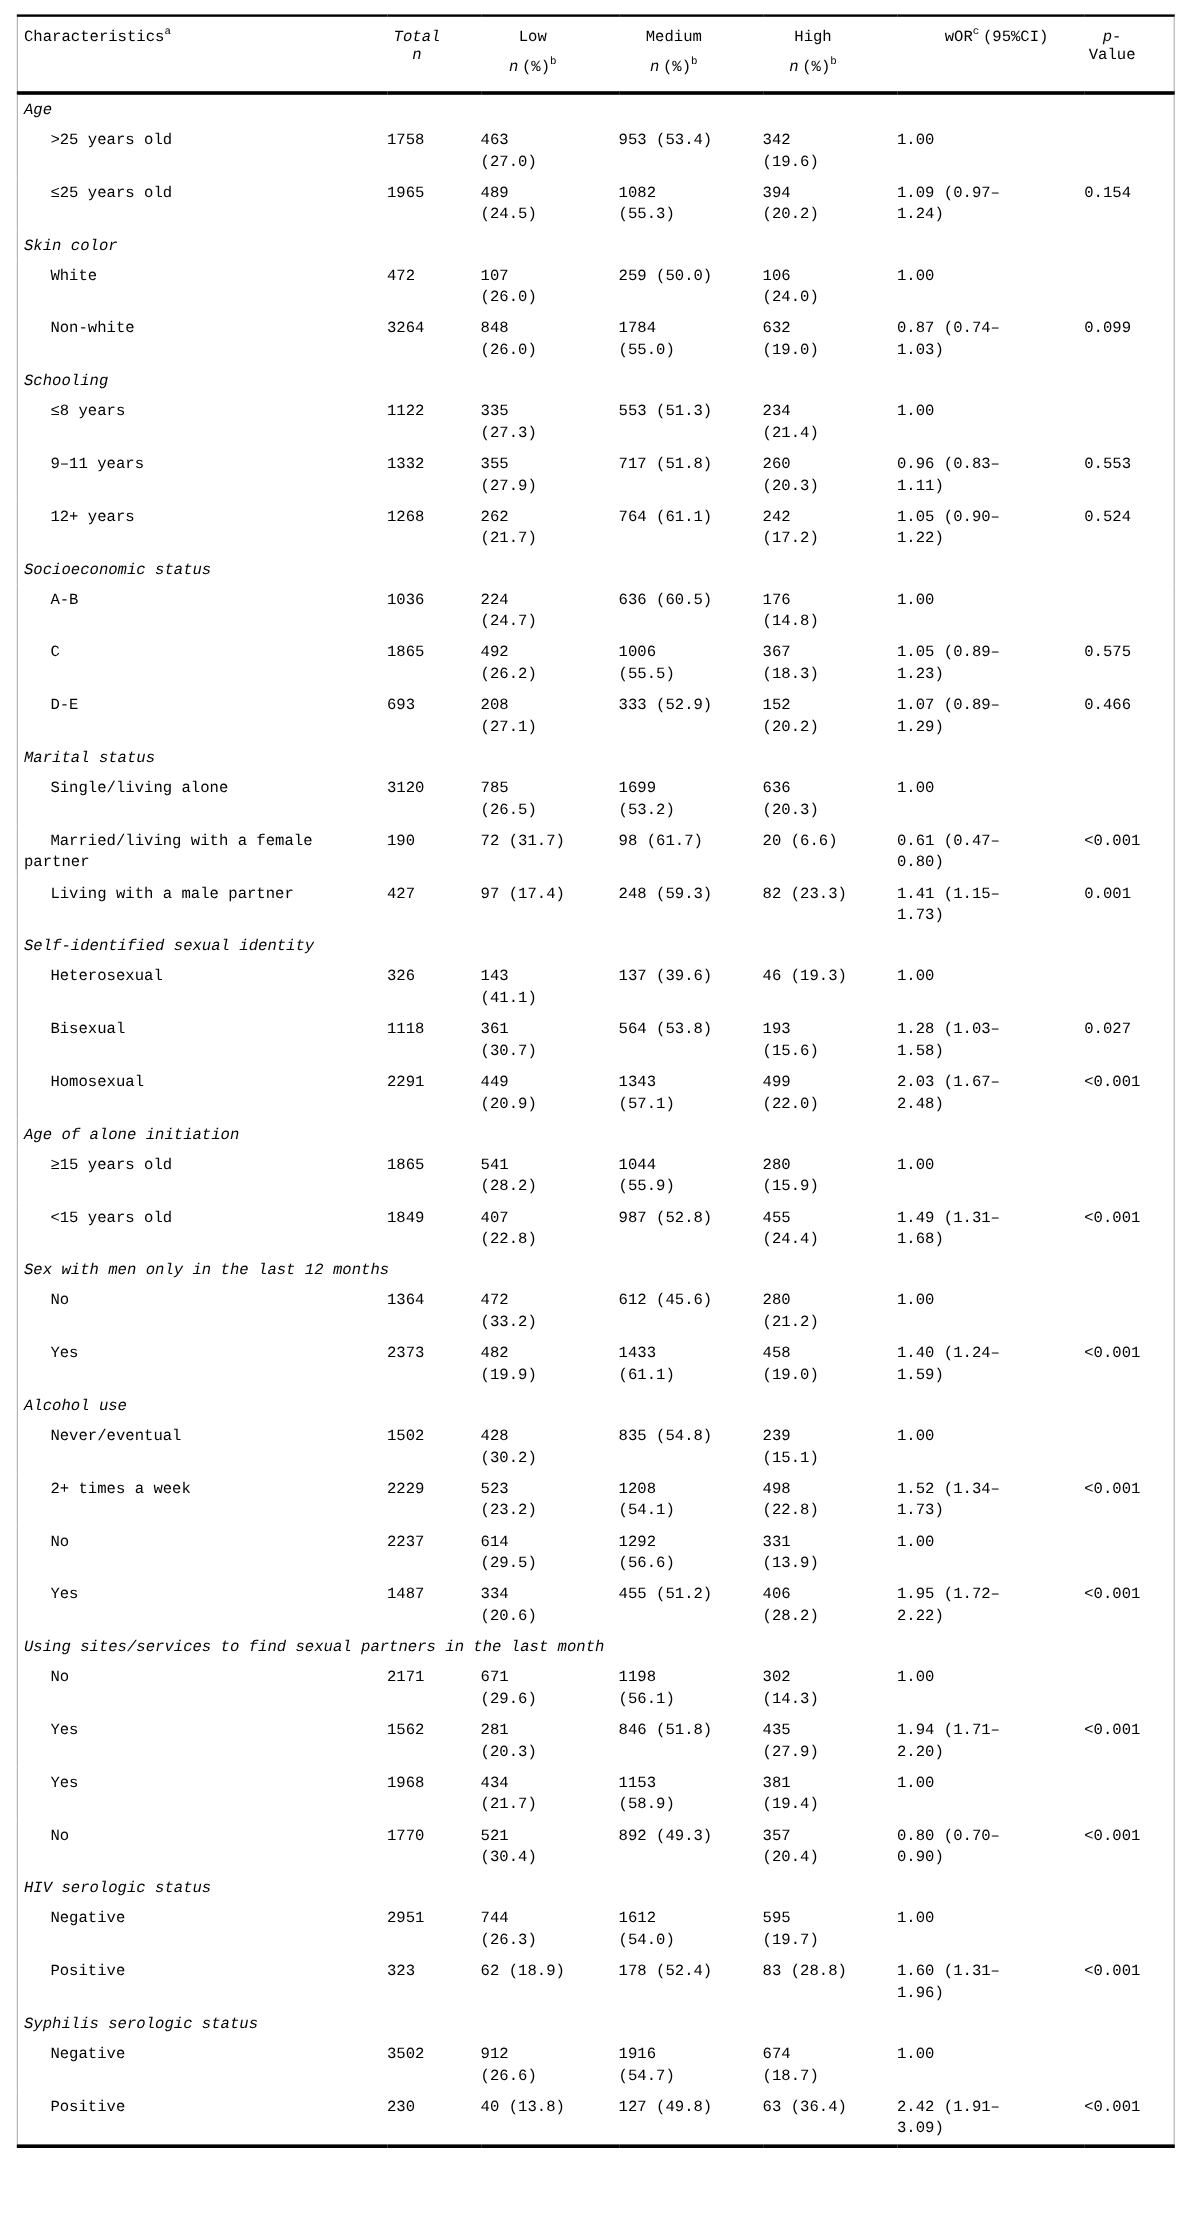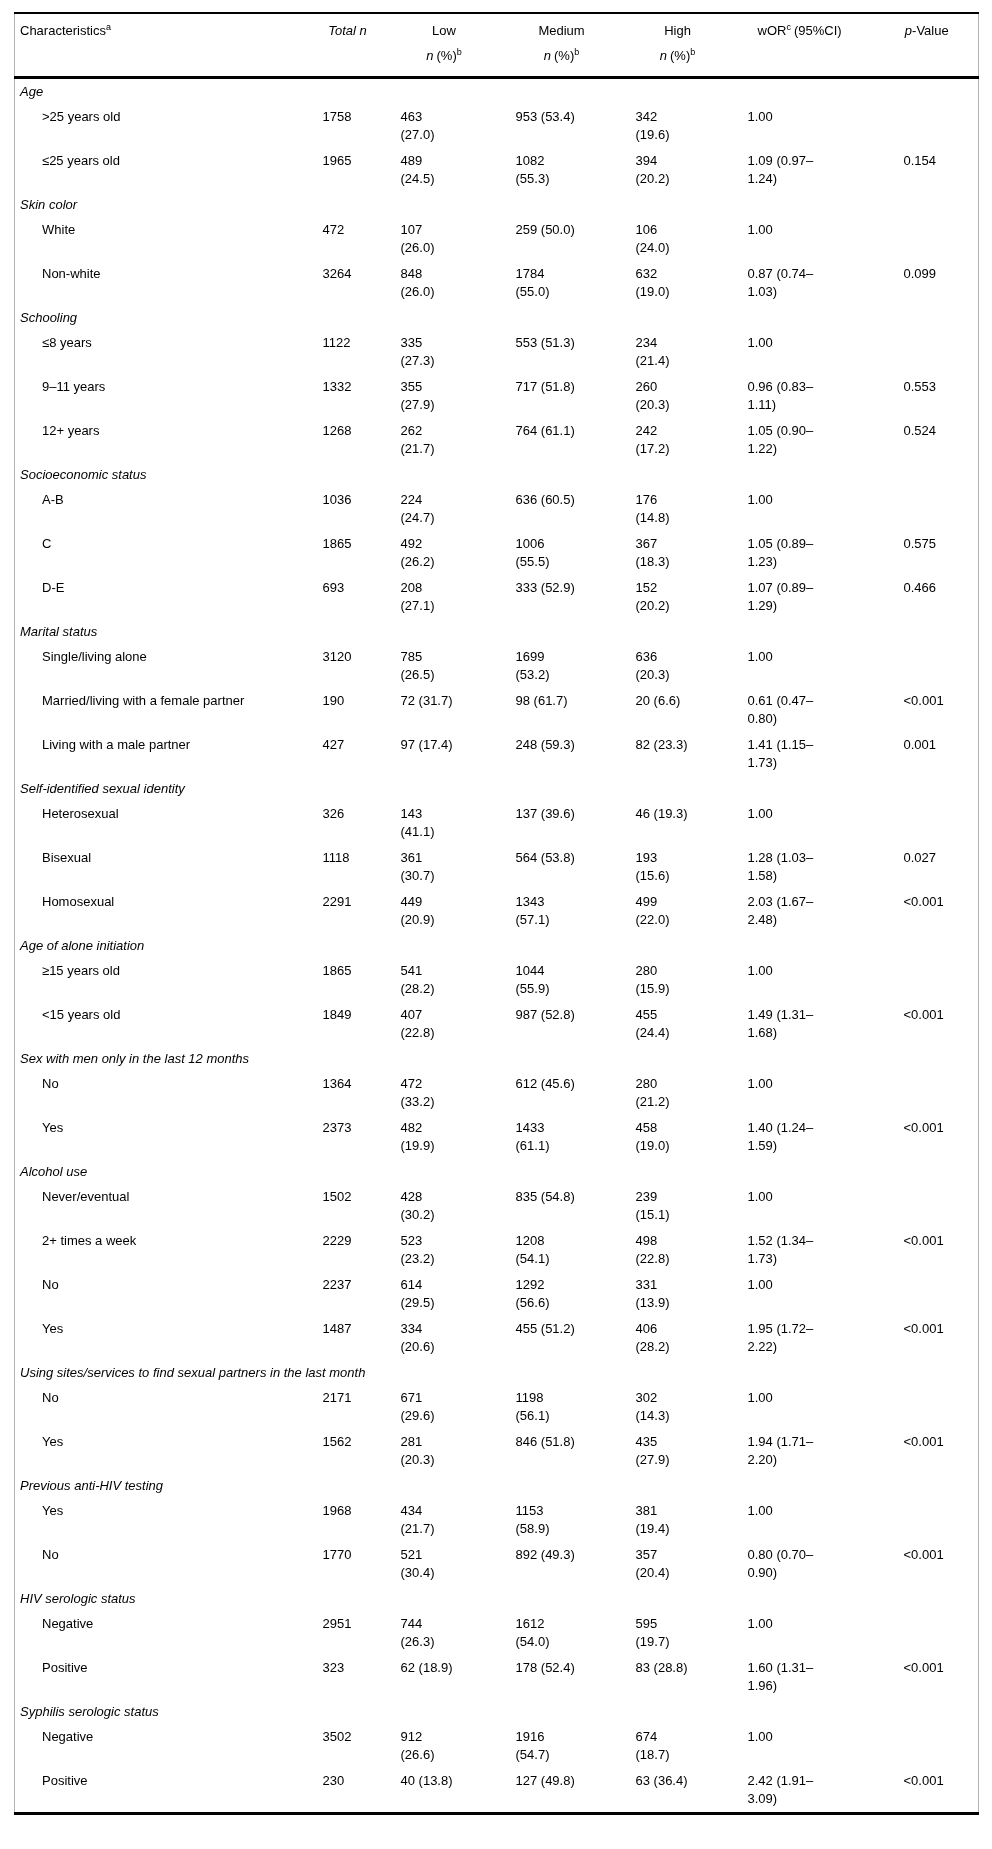--- a/index.html
+++ b/index.html
@@ -16,20 +16,21 @@
     margin: 12px 14px 0 14px;
   }
   table.stats {
     width: 964px;
     table-layout: fixed;
     border-collapse: collapse;
     border-top: 2px solid #000;
     border-bottom: 3px solid #000;
     border-left: 1px solid #b4b4b4;
     border-right: 1px solid #b4b4b4;
+    font-family: Liberation Mono, monospace;
   }
   col.w-char   { width: 308px; }
   col.w-total  { width: 78px;  }
   col.w-low    { width: 115px; }
   col.w-medium { width: 120px; }
   col.w-high   { width: 112px; }
   col.w-wor    { width: 156px; }
   col.w-p      { width: 75px;  }
 
   thead tr { border-bottom: 3px solid #000; }
@@ -38,21 +39,21 @@
     font-size: 13px;
     vertical-align: top;
     padding: 9px 0 13px 0;
     line-height: 15px;
     white-space: normal;
   }
   th .subline { margin-top: 10px; }
   th.h-char  { text-align: left; padding-left: 5px; }
   th.h-total { text-align: center; padding-right: 28px; font-style: italic; }
   th.h-low, th.h-medium, th.h-high { text-align: center; padding-right: 28px; }
-  th.h-wor   { text-align: left; padding-left: 10px; }
+  th.h-wor   { text-align: center; padding-left: 10px; }
   th.h-p     { text-align: center; padding-right: 28px; }
   th sup, td sup { font-size: 9px; line-height: 0; }
   .ital { font-style: italic; }
   .gap-left { margin-left: 3px; }
 
   td {
     font-size: 13px;
     line-height: 18px;
     vertical-align: top;
     white-space: pre-line;
@@ -435,23 +436,20 @@
           <td class="c-low">281
 (20.3)</td>
           <td class="c-medium">846 (51.8)</td>
           <td class="c-high">435
 (27.9)</td>
           <td class="c-wor">1.94 (1.71–
 2.20)</td>
           <td class="c-p">&lt;0.001</td>
         </tr>
         <tr>
-          <td colspan="7" class="section-title">Previous anti-HIV testing</td>
-        </tr>
-        <tr>
           <td class="c-label">Yes</td>
           <td class="c-total">1968</td>
           <td class="c-low">434
 (21.7)</td>
           <td class="c-medium">1153
 (58.9)</td>
           <td class="c-high">381
 (19.4)</td>
           <td class="c-wor">1.00</td>
           <td class="c-p"></td>

